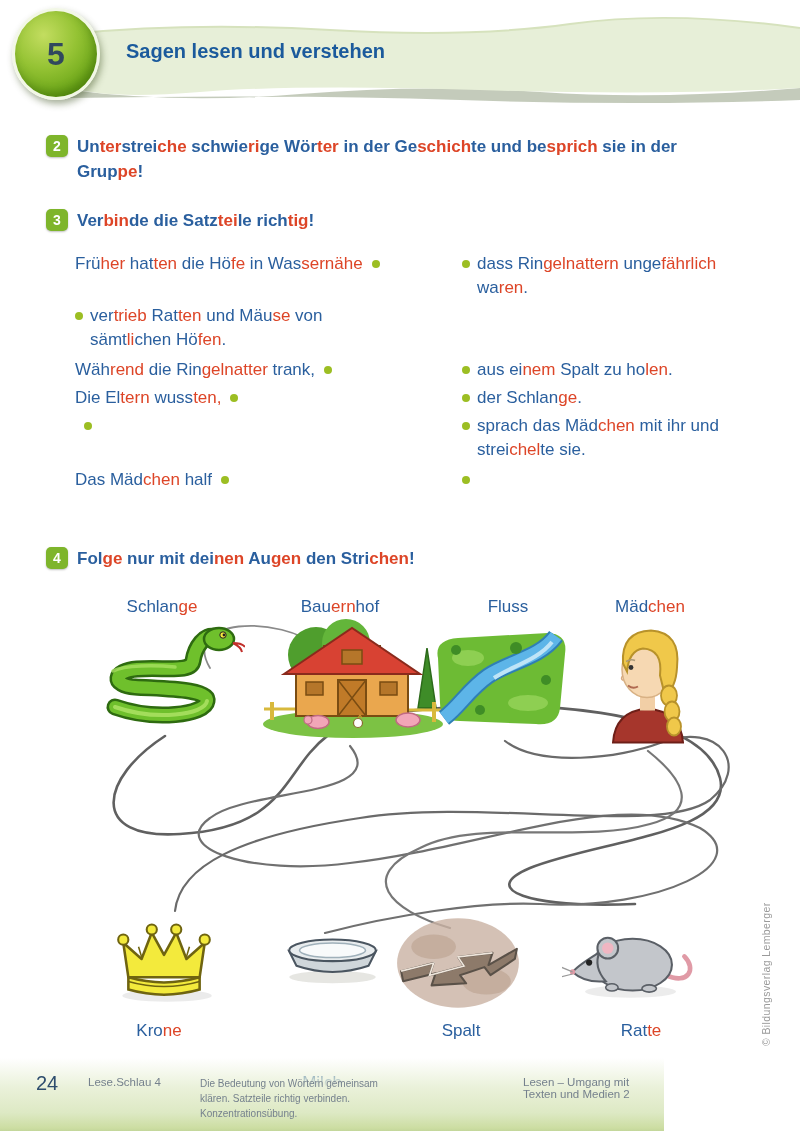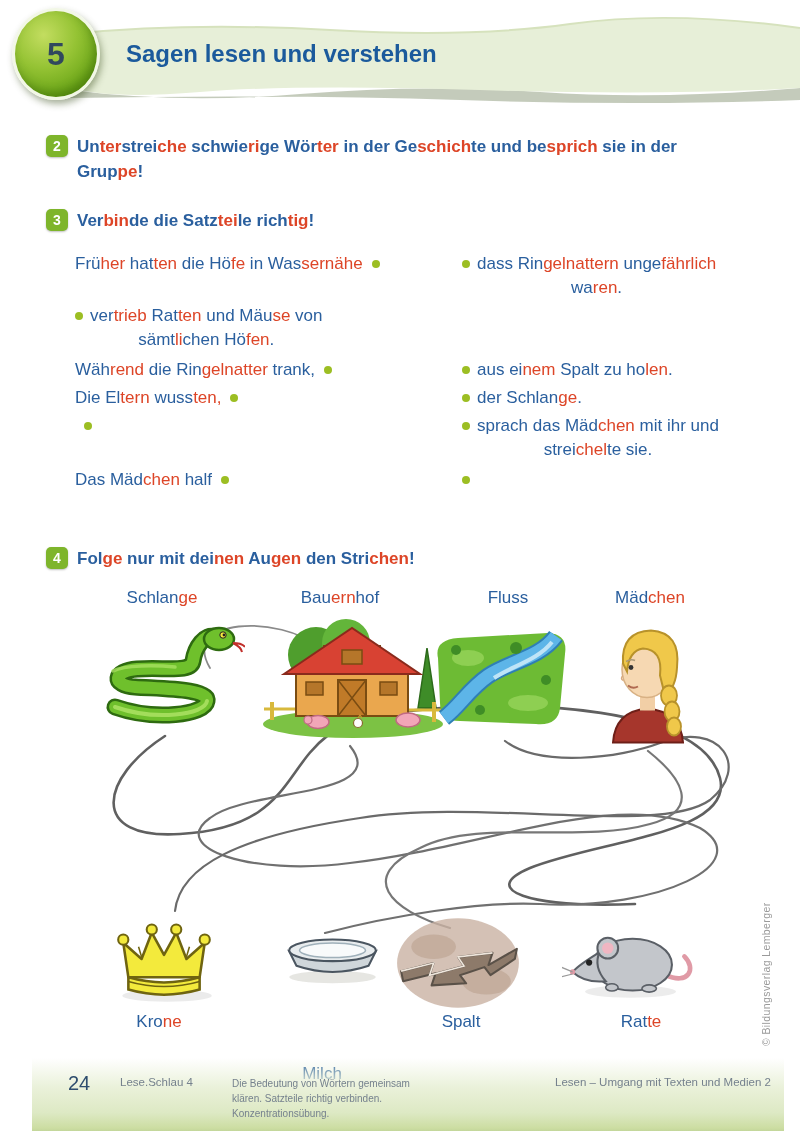--- a/index.html
+++ b/index.html
@@ -20,62 +20,61 @@
   
   .band-svg{position:absolute;left:0;top:0;width:800px;height:112px;}
   .unit-circle{
     position:absolute;left:12px;top:8px;width:88px;height:92px;border-radius:50%;
     background:radial-gradient(circle at 35% 28%, #c3dd60 0%, #95c334 40%, #6aa517 75%, #578f11 100%);
     border:3px solid #f2f7e6;
     box-shadow:2px 4px 7px rgba(60,80,30,.45), inset -3px -5px 8px rgba(40,80,0,.35);
     display:flex;align-items:center;justify-content:center;
   }
   .unit-circle .num{font-size:32px;font-weight:bold;color:#31485e;}
-  .page-title{position:absolute;left:126px;top:40px;font-size:24px;font-weight:bold;color:var(--title-blue);}
+  .page-title{position:absolute;left:126px;top:40px;font-size:20px;font-weight:bold;color:var(--title-blue);}
 
   
   .task{position:absolute;display:flex;align-items:flex-start;gap:9px;}
   .task-badge{
     flex:0 0 auto;width:22px;height:22px;border-radius:5px;background:var(--badge-green);
     color:#fff;font-size:14px;font-weight:bold;display:flex;align-items:center;justify-content:center;
     box-shadow:0 1px 2px rgba(0,0,0,.25);margin-top:1px;
   }
   .task-text{font-size:17px;font-weight:bold;line-height:25px;color:var(--text-blue);}
 
   .seg-blue{color:var(--text-blue);}
   .seg-red{color:var(--text-red);}
 
   
   .match{position:absolute;left:75px;top:252px;width:690px;font-size:17px;line-height:24px;}
   .match-row{display:flex;align-items:flex-start;}
   .match-row.mb4{margin-bottom:4px;}
   .match-row.mb6{margin-bottom:6px;}
   .m-left{flex:0 0 387px;display:flex;align-items:flex-start;}
-  .m-right{flex:1 1 auto;display:flex;align-items:flex-start;text-align:center;}
+  .m-right{flex:1 1 auto;display:flex;align-items:flex-start;}
   .dot{flex:0 0 auto;width:8px;height:8px;border-radius:50%;background:var(--dot-green);margin-top:8px;}
   .m-left .dot{margin-left:9px;}
   .m-right .dot{margin-right:7px;}
   .m-text{display:inline-block;}
 
   
-  .maze-label{position:absolute;font-size:17px;transform:translateX(-50%);white-space:nowrap;}
+  .maze-label{position:absolute;font-size:17px;transform:translateX(-50%);white-space:nowrap;margin-top:9px;}
   .illu{position:absolute;}
   .tangle{position:absolute;left:60px;top:608px;width:700px;height:424px;}
 
   
   .copyright{
     position:absolute;left:760px;top:1046px;transform:rotate(-90deg);transform-origin:0 0;
     white-space:nowrap;font-size:10.5px;color:#9a9a9a;letter-spacing:.4px;
   }
 
   
   .footer{
-    position:absolute;left:0;top:1058px;width:752px;height:73px;
+    position:absolute;left:0;top:1058px;width:664px;height:73px;
     background:linear-gradient(180deg, rgba(247,250,240,0) 0%, #eaf1da 40%, #dde9c4 75%, #ccdda2 96%, #c3d69a 100%);
-    margin-left:32px;
   }
   .footer .pnum{position:absolute;left:36px;top:14px;font-size:20px;color:var(--page-num);}
   .footer .series{position:absolute;left:88px;top:18px;font-size:11.5px;color:var(--footer-text);text-align:center;}
   .footer .desc{position:absolute;left:200px;top:18px;font-size:10px;line-height:15px;color:var(--footer-text);}
   .footer .fright{position:absolute;left:523px;top:18px;font-size:11.5px;color:var(--footer-text);}
 </style>
 </head>
 <body>
 
 <div class="page">

